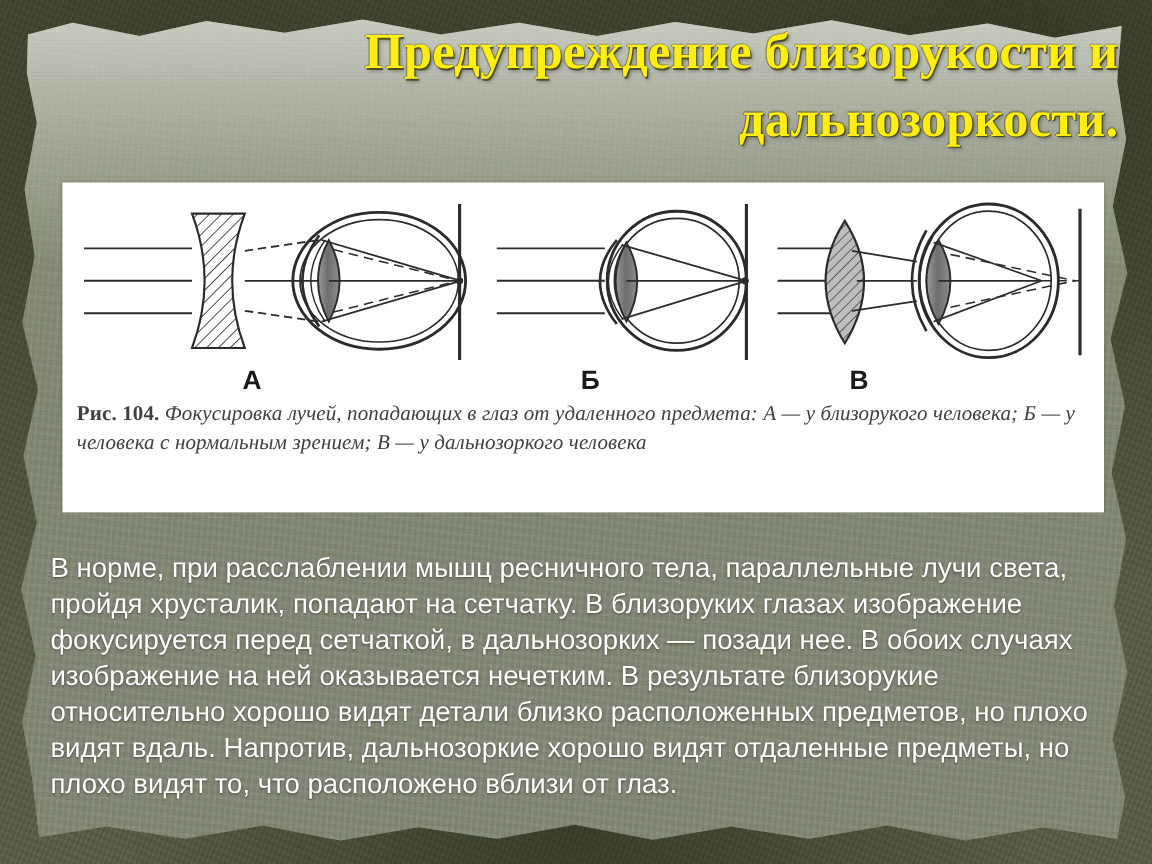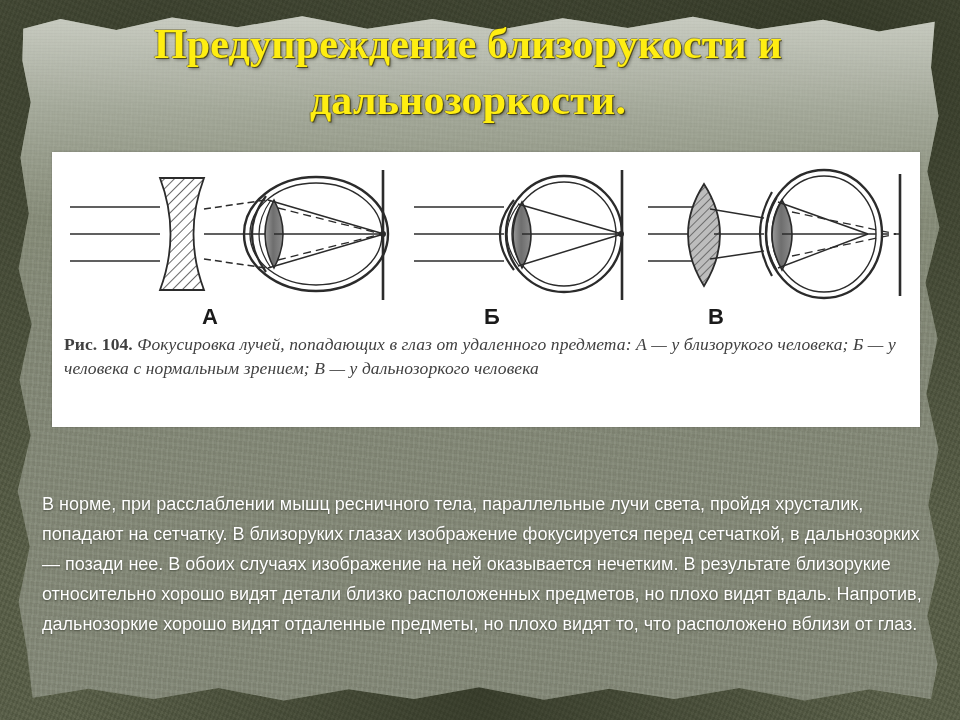--- a/index.html
+++ b/index.html
@@ -55,24 +55,24 @@
     inset: 0;
     pointer-events: none;
     background-image:
       repeating-linear-gradient(0deg, rgba(0,0,0,.02) 0 1px, transparent 1px 3px),
       repeating-linear-gradient(90deg, rgba(255,255,255,.02) 0 1px, transparent 1px 3px);
   }
 
   
   .title {
     position: absolute;
-    left: 28px;
+    left: 52px;
     top: 16px;
     width: 880px;
-    text-align: center;
+    text-align: right;
     font-family: "Liberation Serif", serif;
     font-weight: bold;
     font-size: 42px;
     line-height: 56px;
     color: #ffee11;
     letter-spacing: .2px;
     text-shadow:
       1px 1px 0 rgba(60,55,0,.75),
       -1px 0 0 rgba(80,70,0,.45),
       0 -1px 0 rgba(80,70,0,.35),
@@ -113,25 +113,24 @@
     font-weight: bold;
   }
 
   
   .body-text {
     position: absolute;
     left: 42px;
     top: 458px;
     width: 880px;
     font-family: "Liberation Sans", sans-serif;
-    font-size: 18px;
+    font-size: 23px;
     line-height: 30px;
     color: #ffffff;
     text-shadow: 0 1px 2px rgba(20,24,12,.55);
-    margin-top: 31px;
   }
 
   svg { display: block; }
 </style>
 </head>
 <body>
 
 <div id="slide">
 
   <div class="bg-dark"></div>

